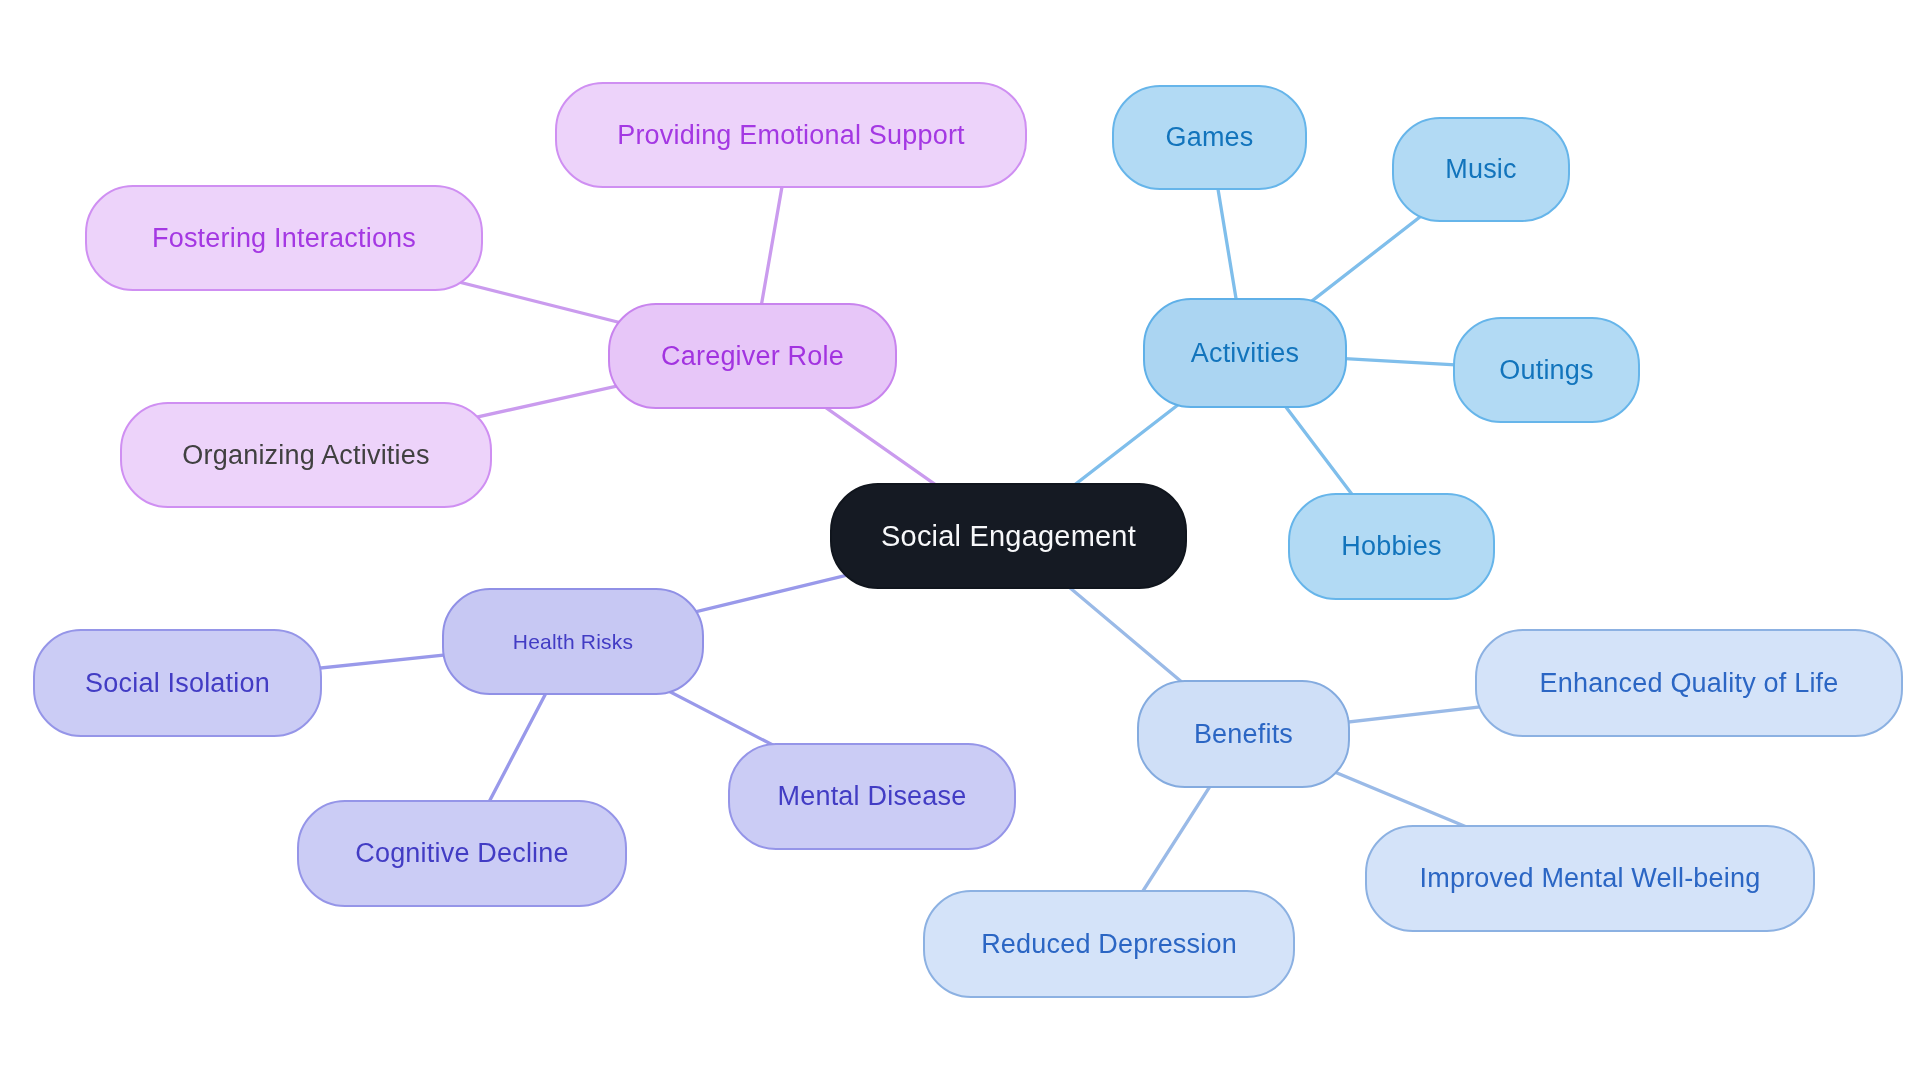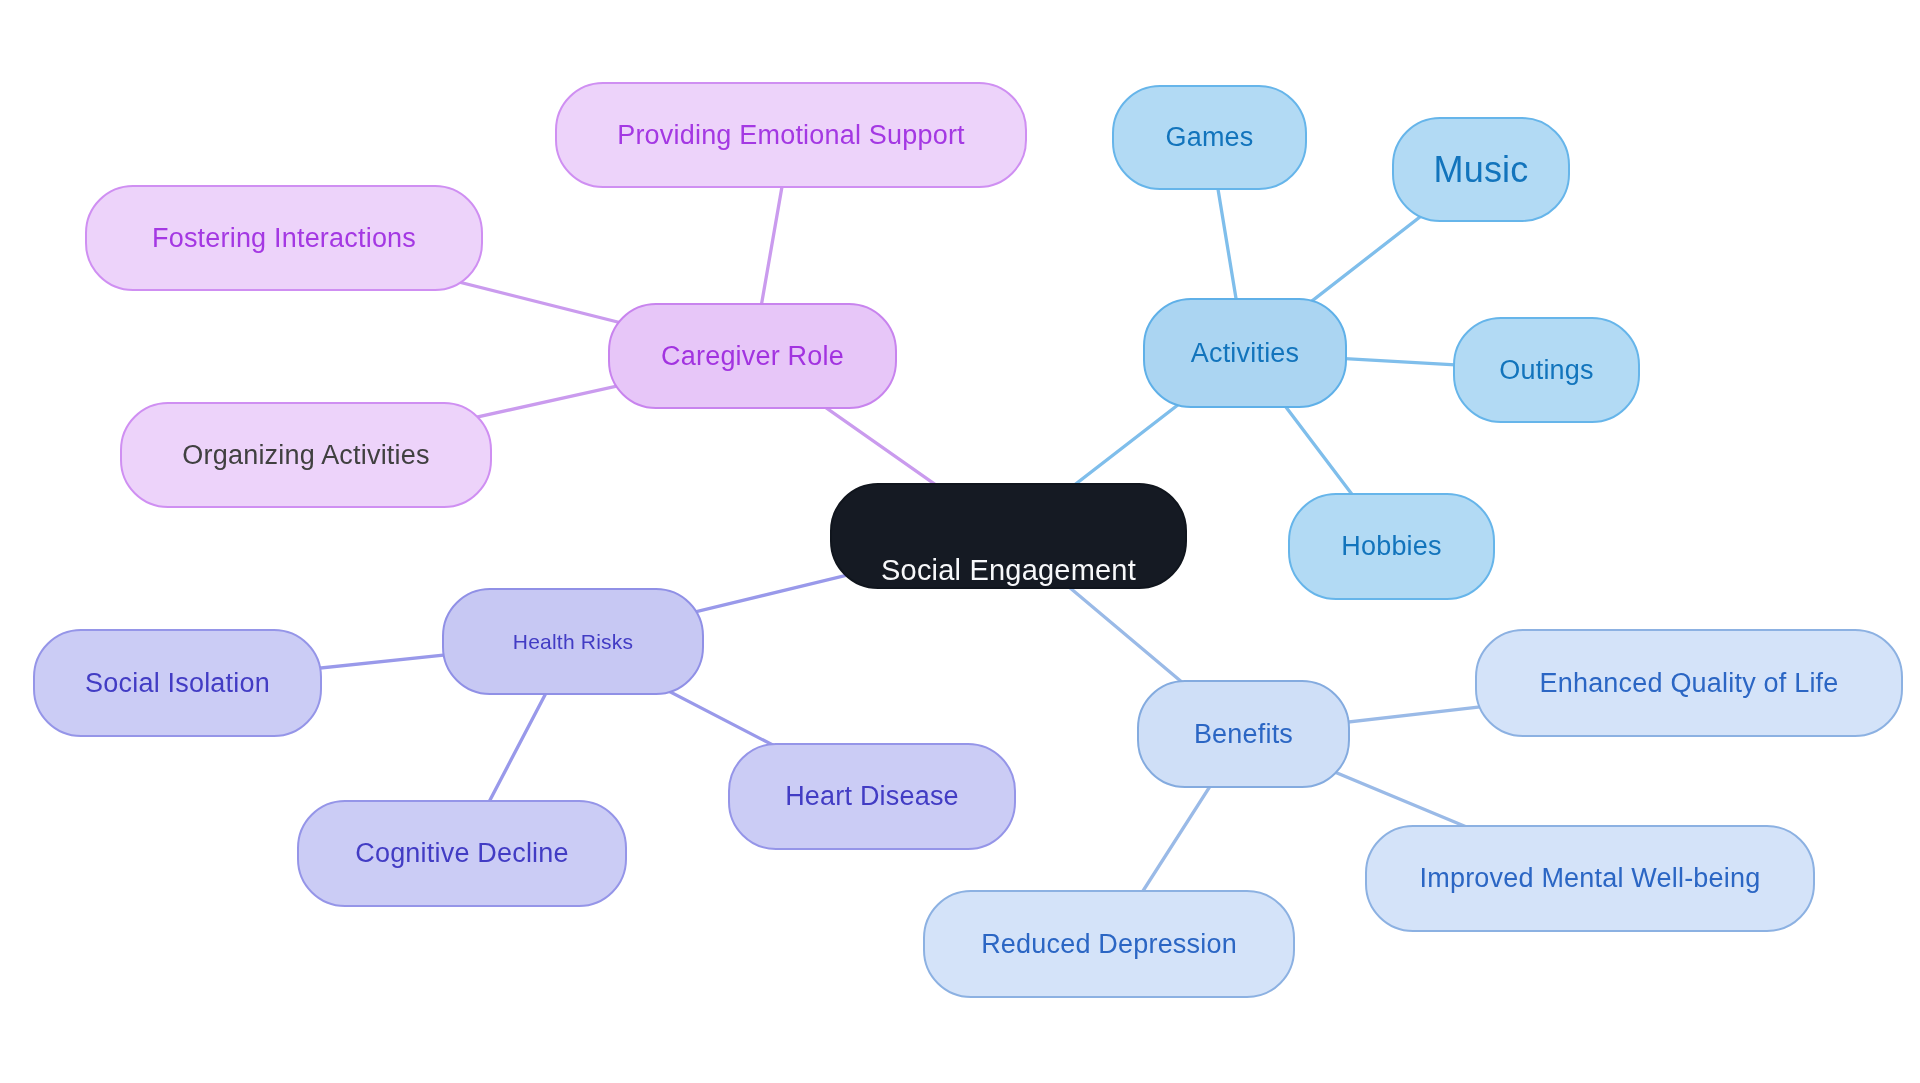--- a/index.html
+++ b/index.html
@@ -57,21 +57,21 @@
       <line x1="1008.5" y1="536" x2="573" y2="641.5" stroke="#9999ea" stroke-width="3.3" stroke-linecap="round"></line>
       <line x1="573" y1="641.5" x2="177.5" y2="683" stroke="#9999ea" stroke-width="3.3" stroke-linecap="round"></line>
       <line x1="573" y1="641.5" x2="462" y2="853.5" stroke="#9999ea" stroke-width="3.3" stroke-linecap="round"></line>
       <line x1="573" y1="641.5" x2="872" y2="796.5" stroke="#9999ea" stroke-width="3.3" stroke-linecap="round"></line>
       <line x1="1008.5" y1="536" x2="1243.5" y2="734" stroke="#9abae7" stroke-width="3.3" stroke-linecap="round"></line>
       <line x1="1243.5" y1="734" x2="1689" y2="683" stroke="#9abae7" stroke-width="3.3" stroke-linecap="round"></line>
       <line x1="1243.5" y1="734" x2="1590" y2="878.5" stroke="#9abae7" stroke-width="3.3" stroke-linecap="round"></line>
       <line x1="1243.5" y1="734" x2="1109" y2="944" stroke="#9abae7" stroke-width="3.3" stroke-linecap="round"></line>
     </svg>
   <div>
-      <div class="node" style="left: 830px; top: 483px; width: 357px; height: 106px; background: rgb(21, 26, 35); border-color: rgb(16, 21, 29); align-items: flex-end;">
+      <div class="node" style="left: 830px; top: 483px; width: 357px; height: 106px; background: rgb(21, 26, 35); border-color: rgb(16, 21, 29);">
         <span style="color: rgb(247, 248, 250); font-size: 29px;">Social Engagement</span>
       </div>
       <div class="node" style="left: 608px; top: 303px; width: 289px; height: 106px; background: rgb(231, 198, 248); border-color: rgb(200, 132, 238);">
         <span style="color: rgb(162, 51, 224); font-size: 27px;">Caregiver Role</span>
       </div>
       <div class="node" style="left: 555px; top: 82px; width: 472px; height: 106px; background: rgb(237, 211, 250); border-color: rgb(207, 143, 242);">
         <span style="color: rgb(164, 56, 227); font-size: 27px;">Providing Emotional Support</span>
       </div>
       <div class="node" style="left: 85px; top: 185px; width: 398px; height: 106px; background: rgb(237, 211, 250); border-color: rgb(207, 143, 242);">
         <span style="color: rgb(164, 56, 227); font-size: 27px;">Fostering Interactions</span>
@@ -79,39 +79,39 @@
       <div class="node" style="left: 120px; top: 402px; width: 372px; height: 106px; background: rgb(237, 211, 250); border-color: rgb(207, 143, 242);">
         <span style="color: #404040; font-size: 27px;">Organizing Activities</span>
       </div>
       <div class="node" style="left: 1143px; top: 298px; width: 204px; height: 110px; background: rgb(171, 213, 242); border-color: rgb(95, 176, 232);">
         <span style="color: rgb(18, 116, 188); font-size: 27px;">Activities</span>
       </div>
       <div class="node" style="left: 1112px; top: 85px; width: 195px; height: 105px; background: rgb(178, 218, 244); border-color: rgb(102, 181, 234);">
         <span style="color: rgb(18, 116, 188); font-size: 27px;">Games</span>
       </div>
       <div class="node" style="left: 1392px; top: 117px; width: 178px; height: 105px; background: rgb(178, 218, 244); border-color: rgb(102, 181, 234);">
-        <span style="color: rgb(18, 116, 188); font-size: 36px;">Music</span>
+        <span style="color: rgb(18, 116, 188); font-size: 27px;">Music</span>
       </div>
       <div class="node" style="left: 1453px; top: 317px; width: 187px; height: 106px; background: rgb(178, 218, 244); border-color: rgb(102, 181, 234);">
         <span style="color: rgb(18, 116, 188); font-size: 27px;">Outings</span>
       </div>
       <div class="node" style="left: 1288px; top: 493px; width: 207px; height: 107px; background: rgb(178, 218, 244); border-color: rgb(102, 181, 234);">
         <span style="color: rgb(18, 116, 188); font-size: 27px;">Hobbies</span>
       </div>
       <div class="node" style="left: 442px; top: 588px; width: 262px; height: 107px; background: rgb(199, 200, 243); border-color: rgb(144, 144, 230);">
         <span style="color: rgb(66, 60, 196); font-size: 21px;">Health Risks</span>
       </div>
       <div class="node" style="left: 33px; top: 629px; width: 289px; height: 108px; background: rgb(203, 204, 245); border-color: rgb(149, 149, 232);">
         <span style="color: rgb(66, 60, 196); font-size: 27px;">Social Isolation</span>
       </div>
       <div class="node" style="left: 297px; top: 800px; width: 330px; height: 107px; background: rgb(203, 204, 245); border-color: rgb(149, 149, 232);">
         <span style="color: rgb(66, 60, 196); font-size: 27px;">Cognitive Decline</span>
       </div>
       <div class="node" style="left: 728px; top: 743px; width: 288px; height: 107px; background: rgb(203, 204, 245); border-color: rgb(149, 149, 232);">
-        <span style="color: rgb(66, 60, 196); font-size: 27px;">Heart Disease</span>
+        <span style="color: rgb(66, 60, 196); font-size: 27px;">Mental Disease</span>
       </div>
       <div class="node" style="left: 1137px; top: 680px; width: 213px; height: 108px; background: rgb(207, 223, 247); border-color: rgb(132, 171, 223);">
         <span style="color: rgb(43, 102, 196); font-size: 27px;">Benefits</span>
       </div>
       <div class="node" style="left: 1475px; top: 629px; width: 428px; height: 108px; background: rgb(212, 227, 249); border-color: rgb(140, 177, 226);">
         <span style="color: rgb(43, 102, 196); font-size: 27px;">Enhanced Quality of Life</span>
       </div>
       <div class="node" style="left: 1365px; top: 825px; width: 450px; height: 107px; background: rgb(212, 227, 249); border-color: rgb(140, 177, 226);">
         <span style="color: rgb(43, 102, 196); font-size: 27px;">Improved Mental Well-being</span>
       </div>

